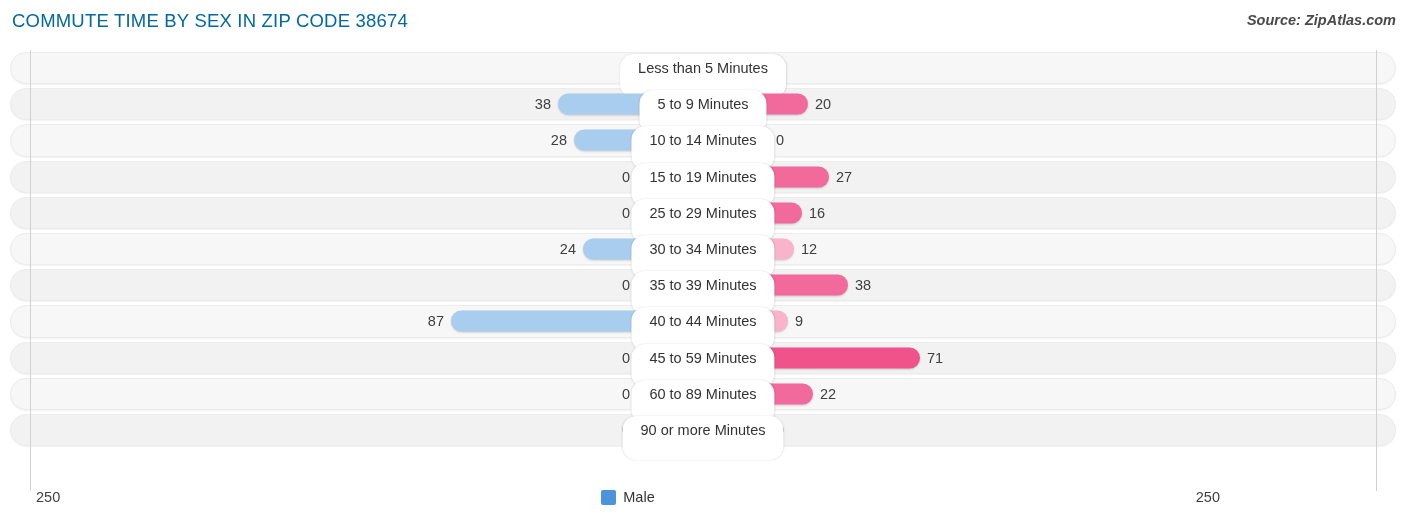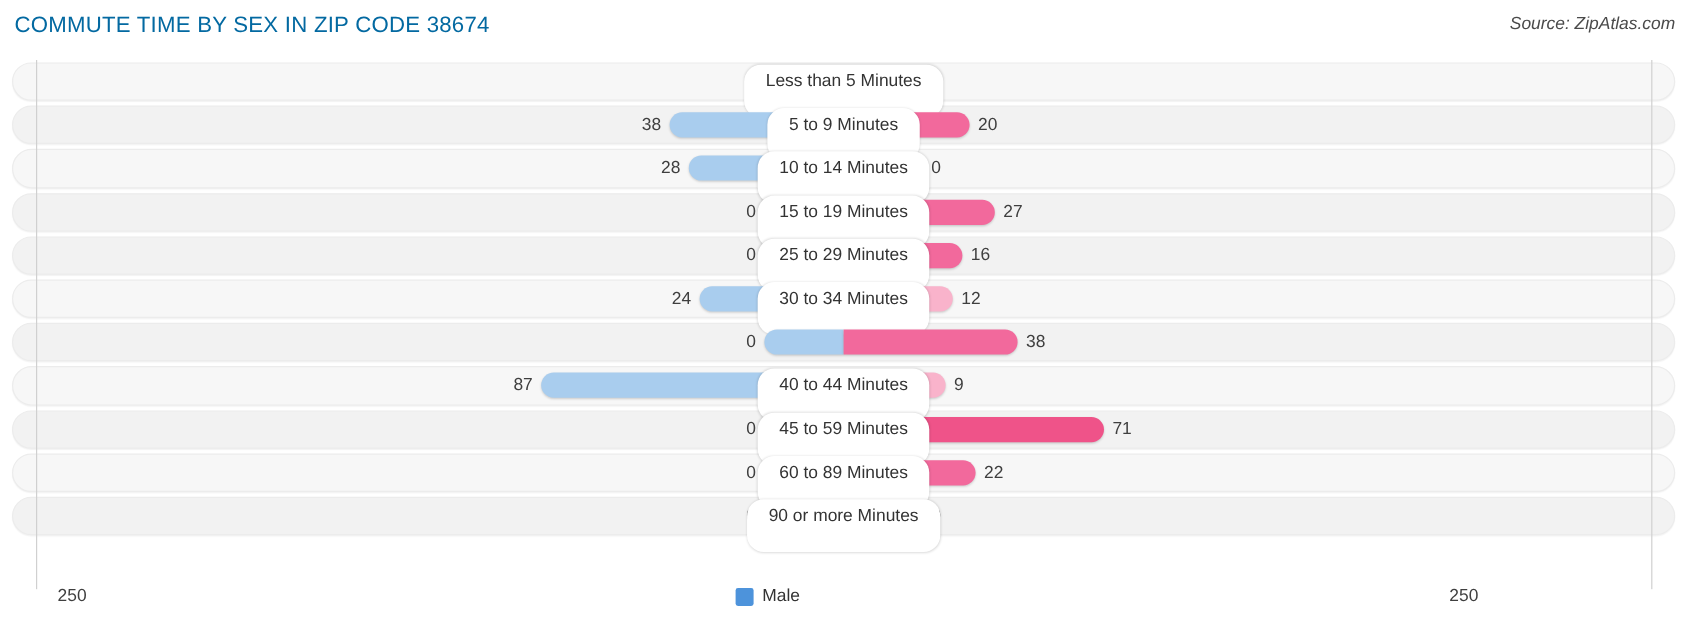--- a/index.html
+++ b/index.html
@@ -24,21 +24,21 @@
     letter-spacing: 0.2px;
     color: #0369a1;
     font-weight: 400;
     white-space: nowrap;
   }
   .chart-source {
     position: absolute;
     right: 10px; top: 12px;
     font-size: 14.5px;
     font-style: italic;
-    font-weight: normal;
+    font-weight: bold;
     color: #4a4a4a;
     white-space: nowrap;
   }
 
   
   .plot {
     position: absolute;
     left: 0; top: 50px;
     width: 1406px;
     height: 435px;
@@ -132,21 +132,20 @@
     z-index: 4;
     box-shadow: 0 0 2px rgba(0,0,0,0.14);
   }
 
   
   .footer {
     position: absolute;
     left: 0; top: 487px;
     width: 1256px;
     height: 36px;
-    margin-left: 12px;
   }
   .axis-val {
     position: absolute;
     top: 2px;
     font-size: 14.5px;
     color: #3f3f3f;
   }
   .axis-val-left  { left: 36px; }
   .axis-val-right { right: 36px; }
   .legend {
@@ -245,20 +244,21 @@
             <div class="cat-pill" style="left: 703px;">30 to 34 Minutes</div>
           </div>
         </div>
         <div class="row alt">
           <div class="track"></div>
           <div class="bars">
             <div class="bar bar-male" style="width: 66px; left: 637px;"></div>
             <div class="bar bar-female hi" style="width: 145px; left: 703px;"></div>
             <div class="val val-male" style="right: 776px;">0</div>
             <div class="val val-female" style="left: 855px;">38</div>
+            <div class="cat-pill" style="left: 703px;">35 to 39 Minutes</div>
           </div>
         </div>
         <div class="row">
           <div class="track"></div>
           <div class="bars">
             <div class="bar bar-male" style="width: 252px; left: 451px;"></div>
             <div class="bar bar-female" style="width: 85px; left: 703px;"></div>
             <div class="val val-male" style="right: 962px;">87</div>
             <div class="val val-female" style="left: 795px;">9</div>
             <div class="cat-pill" style="left: 703px;">40 to 44 Minutes</div>

